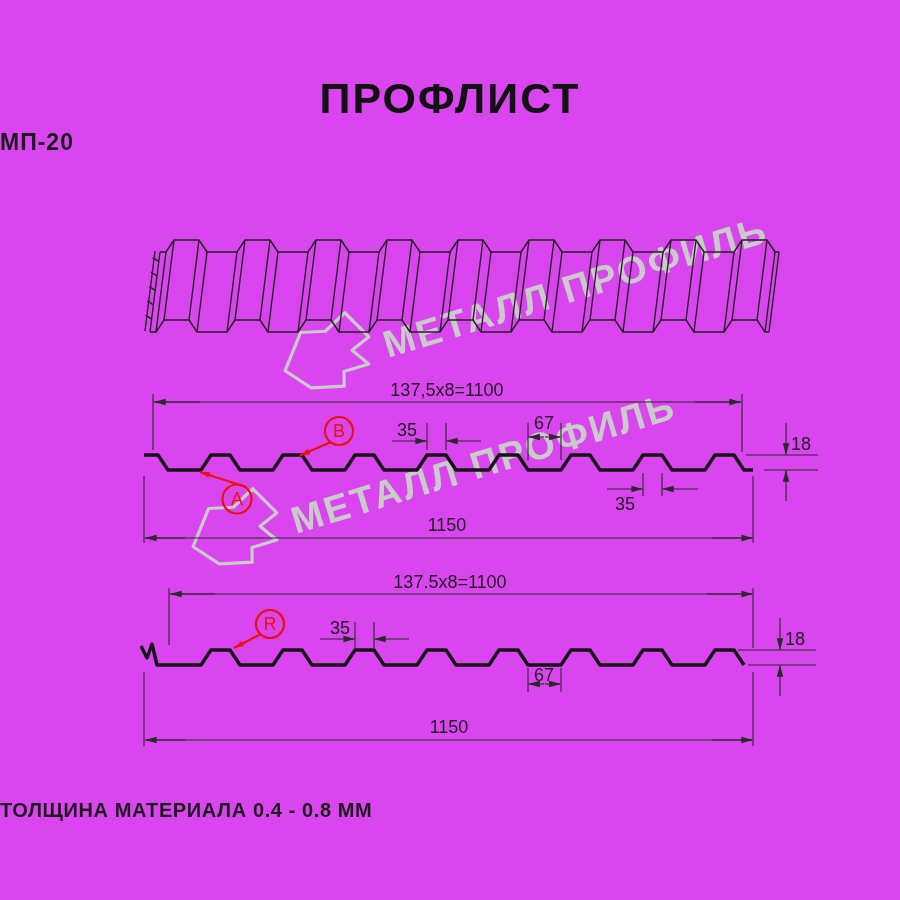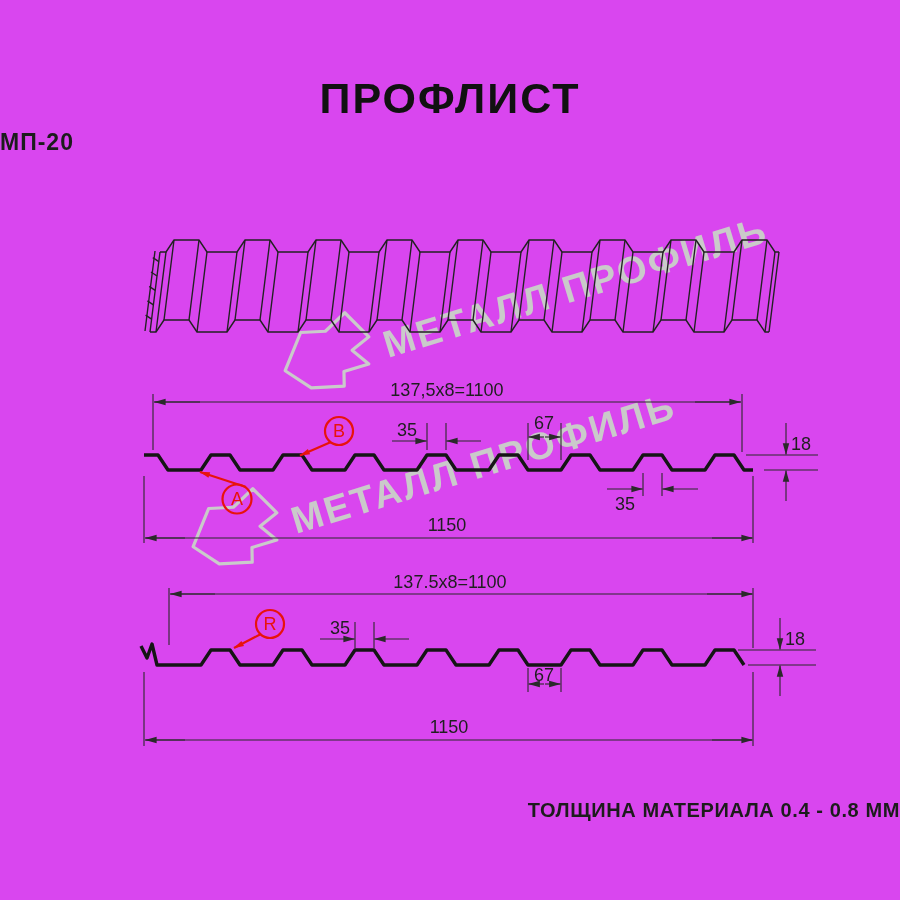--- a/index.html
+++ b/index.html
@@ -2,21 +2,21 @@
 <html><head>
 <meta charset="utf-8">
 <style>
   html,body{margin:0;padding:0;background:#fff;}
   .page{position:relative;width:900px;height:900px;background:#d946ef;overflow:hidden;
         font-family:"Liberation Sans",sans-serif;color:#1c1c1c;}
   .title{position:absolute;top:74px;left:0;width:900px;text-align:center;
          font-size:43px;font-weight:800;letter-spacing:2px;color:#111;}
   .subtitle{position:absolute;top:129px;left:0;width:900px;text-align:left;
             font-size:23px;font-weight:600;letter-spacing:1px;color:#1c1c1c;}
-  .footer{position:absolute;top:799px;left:0;width:900px;text-align:right;
+  .footer{position:absolute;top:799px;left:0;width:900px;text-align:left;
           font-size:20px;font-weight:700;letter-spacing:0.6px;color:#1c1c1c;}
   svg{position:absolute;left:0;top:0;}
   svg text{font-family:"Liberation Sans",sans-serif;}
   .dim-text{font-size:18px;fill:#1f1f1f;}
   .dimline{stroke:#2a2a2a;stroke-width:1.1;fill:none;}
   .profile{stroke:#151515;stroke-width:3.4;fill:none;stroke-linejoin:round;}
   .sheet{stroke:#222;stroke-width:1.4;fill:none;stroke-linejoin:round;}
   .red{stroke:#e8130c;fill:none;stroke-width:2.2;}
   .red-text{fill:#e8130c;font-size:18px;}
   .wm{stroke:#cacaca;fill:none;stroke-width:3.2;stroke-linejoin:round;}

